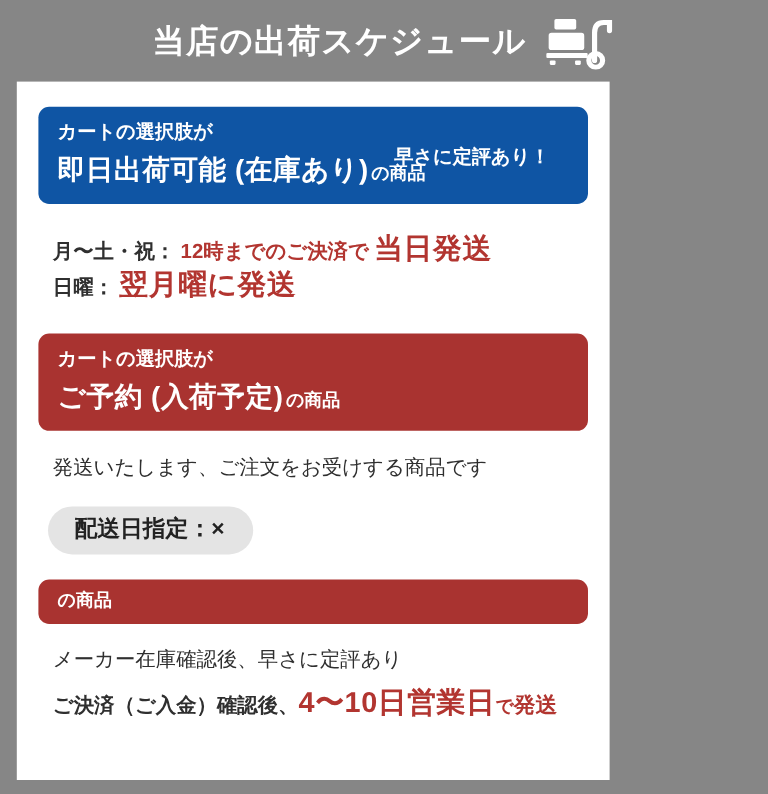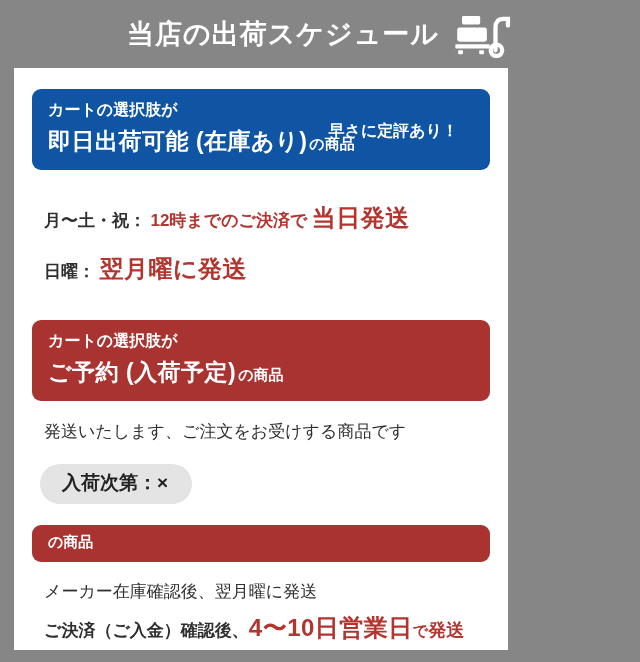--- a/index.html
+++ b/index.html
@@ -33,21 +33,21 @@
   .hdr-main{display:flex;align-items:baseline;gap:2px;}
   .hdr-big{font-size:23px;font-weight:700;letter-spacing:0.5px;}
   .hdr-suffix{font-size:15px;font-weight:700;}
   .hdr-badge{
     position:absolute;right:32px;top:50%;transform:translateY(-42%);
     font-size:16px;font-weight:700;color:#fff;
   }
   .hdr-box.single{padding:8px 16px 10px 16px;}
   
   .sec-body{margin:24px 0 24px 12px;}
-  .line{line-height:48px;}
+  .line{line-height:27px;}
   .t-dark{color:#2f2f2f;font-size:17px;font-weight:700;}
   .t-dark-reg{color:#2f2f2f;font-size:17px;font-weight:400;}
   .t-red{color:#b23530;font-size:17px;font-weight:700;}
   .t-red-big{color:#b23530;font-size:24px;font-weight:700;letter-spacing:0.5px;}
   .t-red-mid{color:#b23530;font-size:15px;font-weight:700;}
   .t-red-tail{color:#b23530;font-size:18px;font-weight:700;}
   .note{margin:15px 0 4px 12px;line-height:30px;}
   .mixline{margin:0 0 0 12px;line-height:34px;}
   
   .pill{
@@ -107,27 +107,27 @@
   <div class="hdr-box red gap-box">
     <div class="hdr-small">カートの選択肢が</div>
     <div class="hdr-main">
       <span class="hdr-big">ご予約 (入荷予定)</span>
       <span class="hdr-suffix">の商品</span>
     </div>
   </div>
 
   <div class="note t-dark-reg">発送いたします、ご注文をお受けする商品です</div>
   <div>
-    <span class="pill">入荷次第：×</span>
+    <span class="pill">配送日指定：×</span>
   </div>
 
   <div class="hdr-box red single gap-box3">
     <div class="hdr-main">
       <span class="hdr-suffix">の商品</span>
     </div>
   </div>
 
-  <div class="note t-dark-reg">メーカー在庫確認後、翌月曜に発送</div>
+  <div class="note t-dark-reg">メーカー在庫確認後、早さに定評あり</div>
   <div class="mixline">
     <span class="t-dark">ご決済（ご入金）確認後、</span><span class="t-red-big">4〜10日営業日</span><span class="t-red-mid">で</span><span class="t-red-tail">発送</span>
   </div>
 
 </div>
 
 </body></html>

